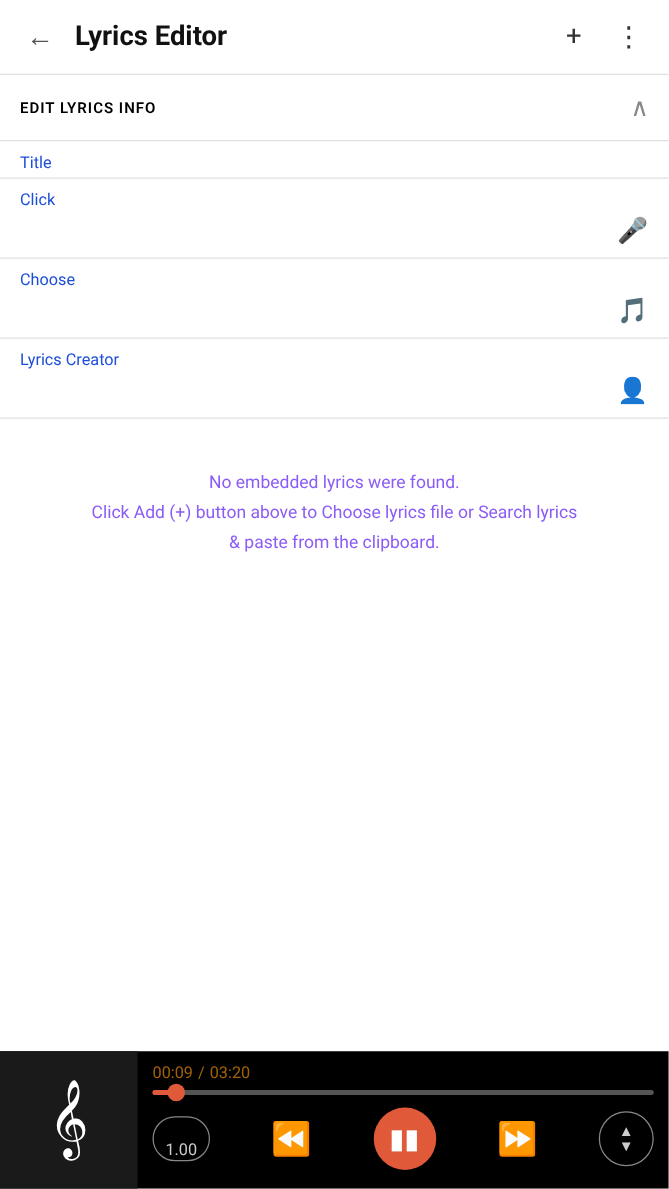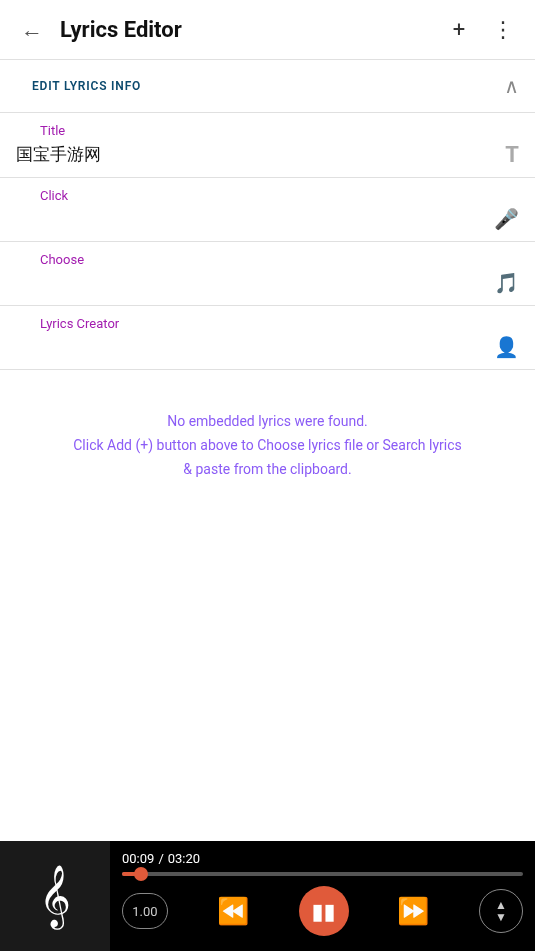--- a/index.html
+++ b/index.html
@@ -68,43 +68,41 @@
       display: flex;
       align-items: center;
       justify-content: space-between;
       padding: 14px 16px 14px 16px;
       border-bottom: 1px solid #e0e0e0;
     }
 
     .section-header-label {
       font-size: 12px;
       font-weight: 600;
-      color: #0c4a6e;
+      color: #000000;
       letter-spacing: 0.8px;
       text-transform: uppercase;
-      margin-left: 16px;
     }
 
     .section-collapse-btn {
       color: #888;
       font-size: 20px;
       cursor: pointer;
     }
 
     
     .field-row {
       padding: 10px 16px 0 16px;
       border-bottom: 1px solid #e0e0e0;
     }
 
     .field-label {
       font-size: 13px;
-      color: #a21caf;
+      color: #1d4ed8;
       margin-bottom: 4px;
-      margin-left: 24px;
     }
 
     .field-content {
       display: flex;
       align-items: center;
       justify-content: space-between;
       padding-bottom: 10px;
     }
 
     .field-value {
@@ -171,21 +169,21 @@
     }
 
     .player-time-row {
       display: flex;
       align-items: center;
       margin-bottom: 6px;
     }
 
     .player-time {
       font-size: 13px;
-      color: #ffffff;
+      color: #a16207;
     }
 
     .player-progress-bar-wrap {
       width: 100%;
       height: 4px;
       background: #555;
       border-radius: 2px;
       position: relative;
       margin-bottom: 10px;
       cursor: pointer;
@@ -216,21 +214,21 @@
 
     .player-speed-btn {
       width: 46px;
       height: 36px;
       border-radius: 18px;
       border: 1.5px solid #888;
       background: transparent;
       color: #ccc;
       font-size: 13px;
       display: flex;
-      align-items: center;
+      align-items: flex-end;
       justify-content: center;
       cursor: pointer;
     }
 
     .player-ctrl-btn {
       color: #e05a3a;
       font-size: 26px;
       cursor: pointer;
       display: flex;
       align-items: center;
@@ -298,24 +296,20 @@
   </div>
 </div>
 
 <div class="section-header">
   <span class="section-header-label">EDIT LYRICS INFO</span>
   <span class="section-collapse-btn">∧</span>
 </div>
 
 <div class="field-row">
   <div class="field-label">Title</div>
-  <div class="field-content">
-    <span class="field-value">国宝手游网</span>
-    <span class="field-icon" style="font-style:normal;font-weight:bold;font-size:22px;color:#aaa;">T</span>
-  </div>
 </div>
 
 <div class="field-row">
   <div class="field-label">Click</div>
   <div class="field-content">
     <span class="field-value empty"></span>
     <span class="field-icon">🎤</span>
   </div>
 </div>
 

